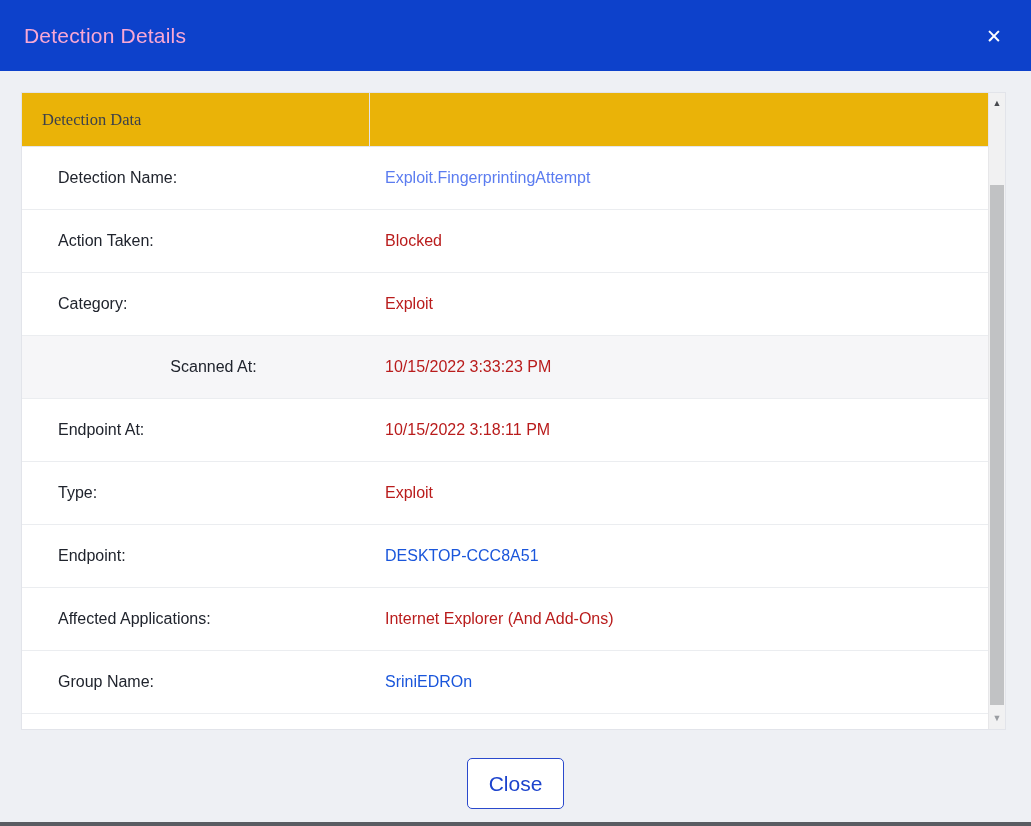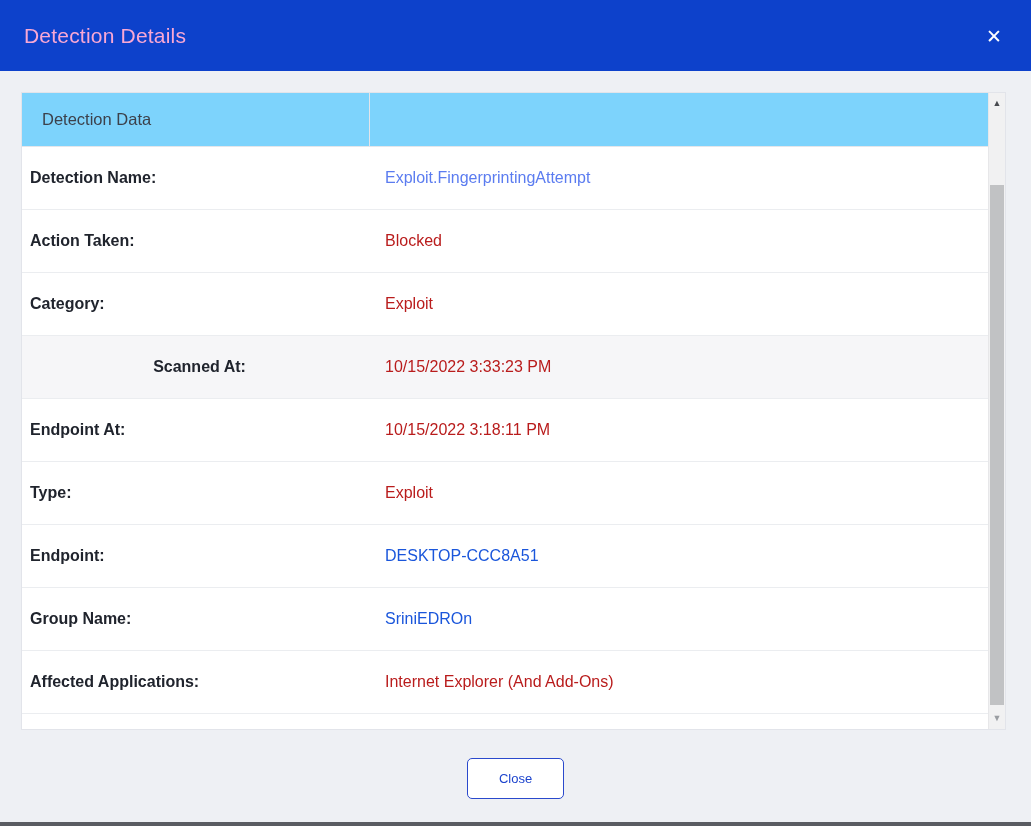--- a/index.html
+++ b/index.html
@@ -37,45 +37,45 @@
   
   .table-card {
     position: absolute; left: 21px; top: 92px;
     width: 985px; height: 638px;
     background: #ffffff;
     border: 1px solid #e2e4ea;
   }
   .thead {
     position: relative;
     height: 54px;
-    background: #7dd3fc;
+    background: #eab308;
     border-bottom: 1px solid #e4e6eb;
-    display: flex; align-items: center;
+    display: flex; align-items: center; font-family: Liberation Serif, serif;
   }
   .thead-cell {
     padding-left: 20px;
     font-size: 16.5px; font-weight: 400;
     color: #3c414b;
   }
   .thead-divider {
     position: absolute; left: 347px; top: 0; bottom: 0;
     width: 1px; background: #e2e4ea;
   }
   .trow {
     height: 63px;
     border-bottom: 1px solid #ebedf0;
     display: flex; align-items: center;
     background: #ffffff;
     padding-right: 17px;
   }
   .trow.highlight { background: #f6f6f8; text-align: center; }
   .cell-label {
     width: 347px; flex: 0 0 347px;
-    padding-left: 8px;
-    font-size: 16px; font-weight: 700;
+    padding-left: 36px;
+    font-size: 16px; font-weight: 400;
     color: #20242d;
   }
   .cell-value {
     padding-left: 16px;
     font-size: 16px; font-weight: 400;
     color: #b91c1c;
   }
   .cell-value.link { color: #1a56db; cursor: pointer; }
   .cell-value.link-light { color: #5b7cf0; cursor: pointer; }
 
@@ -97,26 +97,26 @@
   .scroll-down { bottom: 2px; color: #9a9da2; }
   .scroll-thumb {
     position: absolute; left: 1px; top: 92px;
     width: 14px; height: 520px;
     background: #c1c2c4;
   }
 
   
   .close-btn {
     position: absolute; left: 467px; top: 758px;
-    width: 97px; height: 41px;
+    width: 97px; height: 51px;
     background: #ffffff;
     border: 1px solid #2a49cc;
     border-radius: 5px;
     color: #1d44cd;
-    font-size: 13px; font-weight: 400;
+    font-size: 21px; font-weight: 400;
     font-family: "Liberation Sans", sans-serif;
     cursor: pointer;
   }
   .bottom-strip {
     position: absolute; left: 0; bottom: 0;
     width: 1031px; height: 4px;
     background: #5a5c62;
   }
 </style>
 </head>
@@ -155,26 +155,26 @@
   </div>
   <div class="trow">
     <div class="cell-label">Type:</div>
     <div class="cell-value">Exploit</div>
   </div>
   <div class="trow">
     <div class="cell-label">Endpoint:</div>
     <div class="cell-value link">DESKTOP-CCC8A51</div>
   </div>
   <div class="trow">
+    <div class="cell-label">Affected Applications:</div>
+    <div class="cell-value">Internet Explorer (And Add-Ons)</div>
+  </div>
+  <div class="trow">
     <div class="cell-label">Group Name:</div>
     <div class="cell-value link">SriniEDROn</div>
-  </div>
-  <div class="trow">
-    <div class="cell-label">Affected Applications:</div>
-    <div class="cell-value">Internet Explorer (And Add-Ons)</div>
   </div>
 
   <div class="scrollbar">
     <div class="scroll-arrow scroll-up">▲</div>
     <div class="scroll-thumb"></div>
     <div class="scroll-arrow scroll-down">▼</div>
   </div>
 </div>
 
 <button class="close-btn">Close</button>

